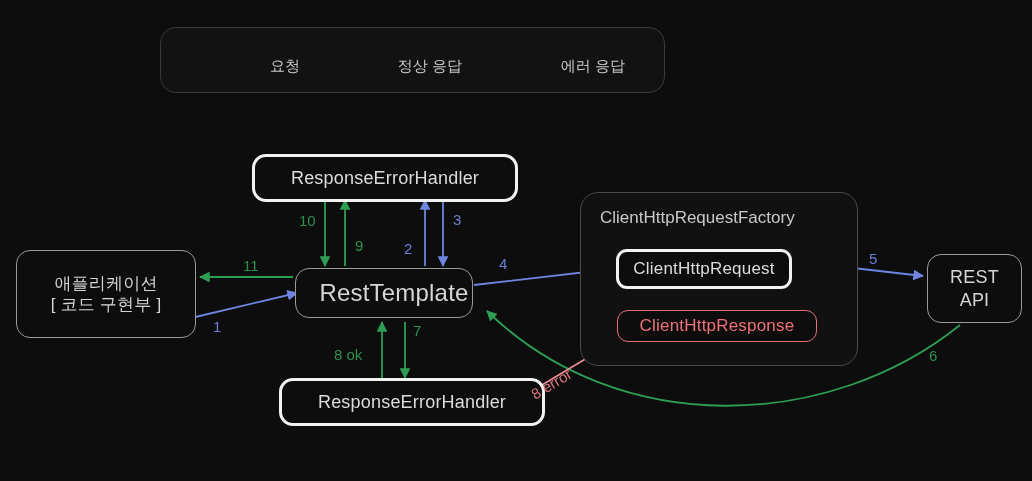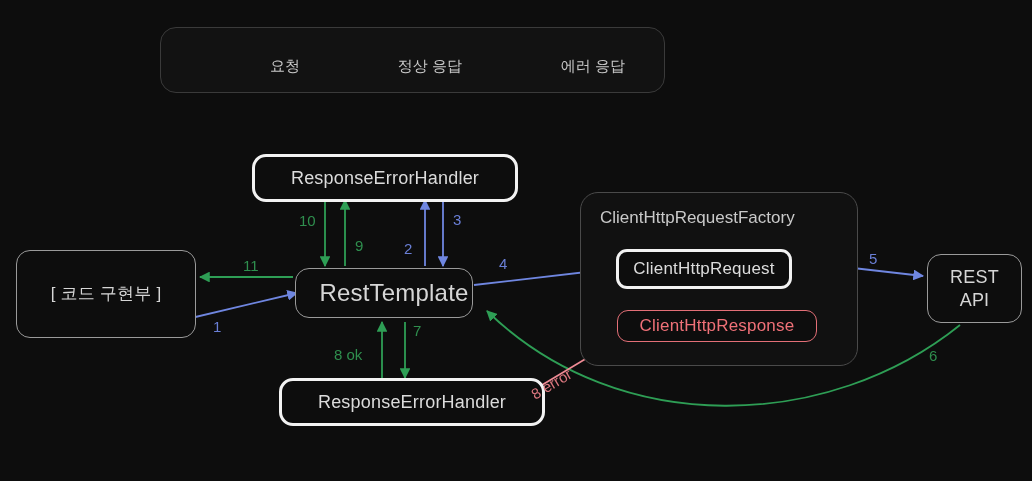--- a/index.html
+++ b/index.html
@@ -133,20 +133,21 @@
 
 <div class="legend-box" style="left:160px; top:27px; width:505px; height:66px;"></div>
 <div class="legend-label" style="left:200px; top:57px; width:100px;">요청</div>
 <div class="legend-label" style="left:362px; top:57px; width:100px;">정상 응답</div>
 <div class="legend-label" style="left:525px; top:57px; width:100px;">에러 응답</div>
 
 <div class="group-box" style="left:580px; top:192px; width:278px; height:174px;"></div>
 <div class="group-title" style="left:600px; top:208px;">ClientHttpRequestFactory</div>
 
 <div class="node node-thin" style="left:16px; top:250px; width:180px; height:88px; font-size:17px;">
+  <span>애플리케이션</span>
   <span>[ 코드 구현부 ]</span>
 </div>
 
 <div class="node node-thin" style="left:295px; top:268px; width:178px; height:50px; font-size:24px;padding-left:20px;">
   <span>RestTemplate</span>
 </div>
 
 <div class="node node-strong" style="left:252px; top:154px; width:266px; height:48px; font-size:18px;">
   <span>ResponseErrorHandler</span>
 </div>

